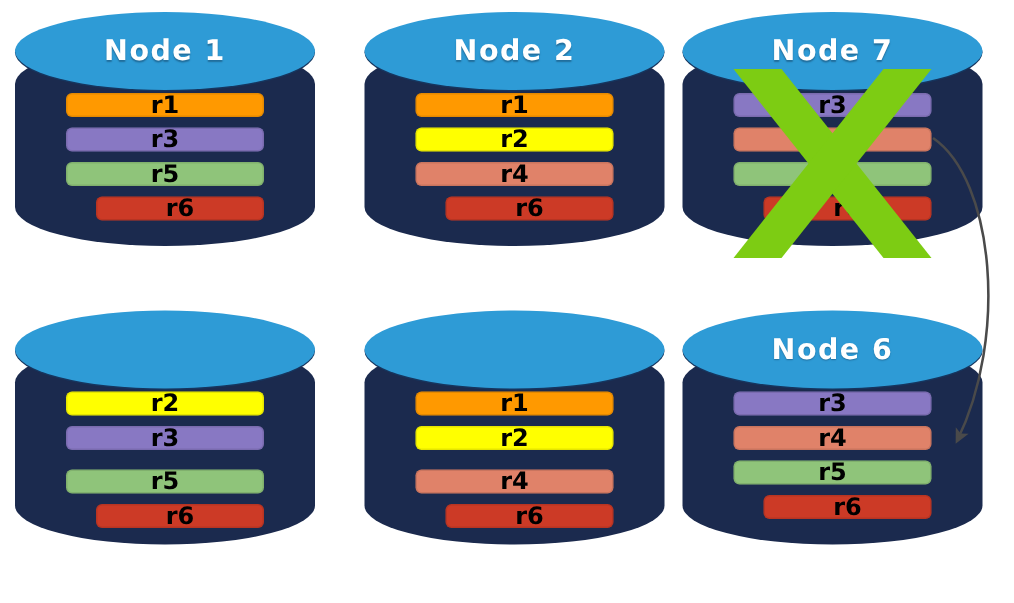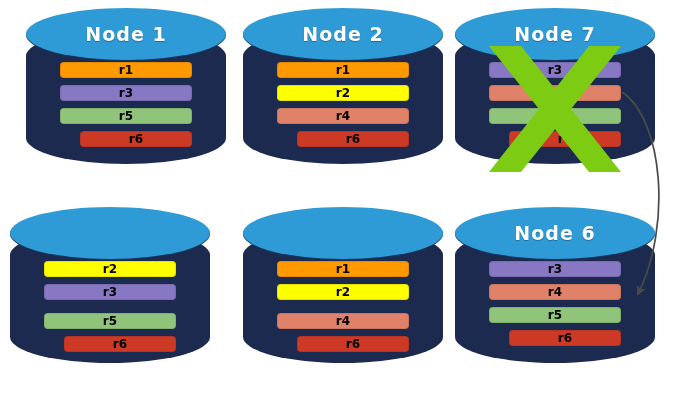--- a/index.html
+++ b/index.html
@@ -68,21 +68,21 @@
     width: 132px;
     z-index: 3;
   }
   .replica {
     height: 16px;
     border-radius: 4px;
     margin-bottom: 7px;
     display: flex;
     align-items: center;
     justify-content: center;
-    font-size: 12px;
+    font-size: 16px;
     font-weight: bold;
     color: #000000;
     line-height: 1;
     box-shadow: inset 0 0 0 1px rgba(0,0,0,0.10);
   }
   .replica.wide-gap { margin-bottom: 13px; }
   .replica:last-child { margin-bottom: 0; margin-left: 20px; }
 
   .fail-x {
     position: absolute;
@@ -108,21 +108,21 @@
 
 <svg class="arrow-layer" viewBox="0 0 676 402" xmlns="http://www.w3.org/2000/svg">
   <defs>
     <marker id="arrowhead" markerWidth="7" markerHeight="7" refX="5" refY="3.2" orient="auto" markerUnits="strokeWidth">
       <path d="M 0.4 0.4 L 6.2 3.2 L 0.4 6.0 L 1.7 3.2 Z" fill="#4a4a4a"></path>
     </marker>
   </defs>
   <path d="M 622 92 C 663 120, 672 225, 638 294" fill="none" stroke="#4a4a4a" stroke-width="1.7" marker-end="url(#arrowhead)"></path>
 </svg>
 
-<div class="node" style="left:26px; top:8px;">
+<div class="node" style="left:10px; top:8px;">
   <div class="cyl-body"></div>
   <div class="cyl-top"></div>
   <div class="node-label">Node 1</div>
   <div class="replicas">
     <div class="replica" style="background:#ff9900;">
         <span>r1</span>
       </div>
     <div class="replica" style="background:#8878c3;">
         <span>r3</span>
       </div>

